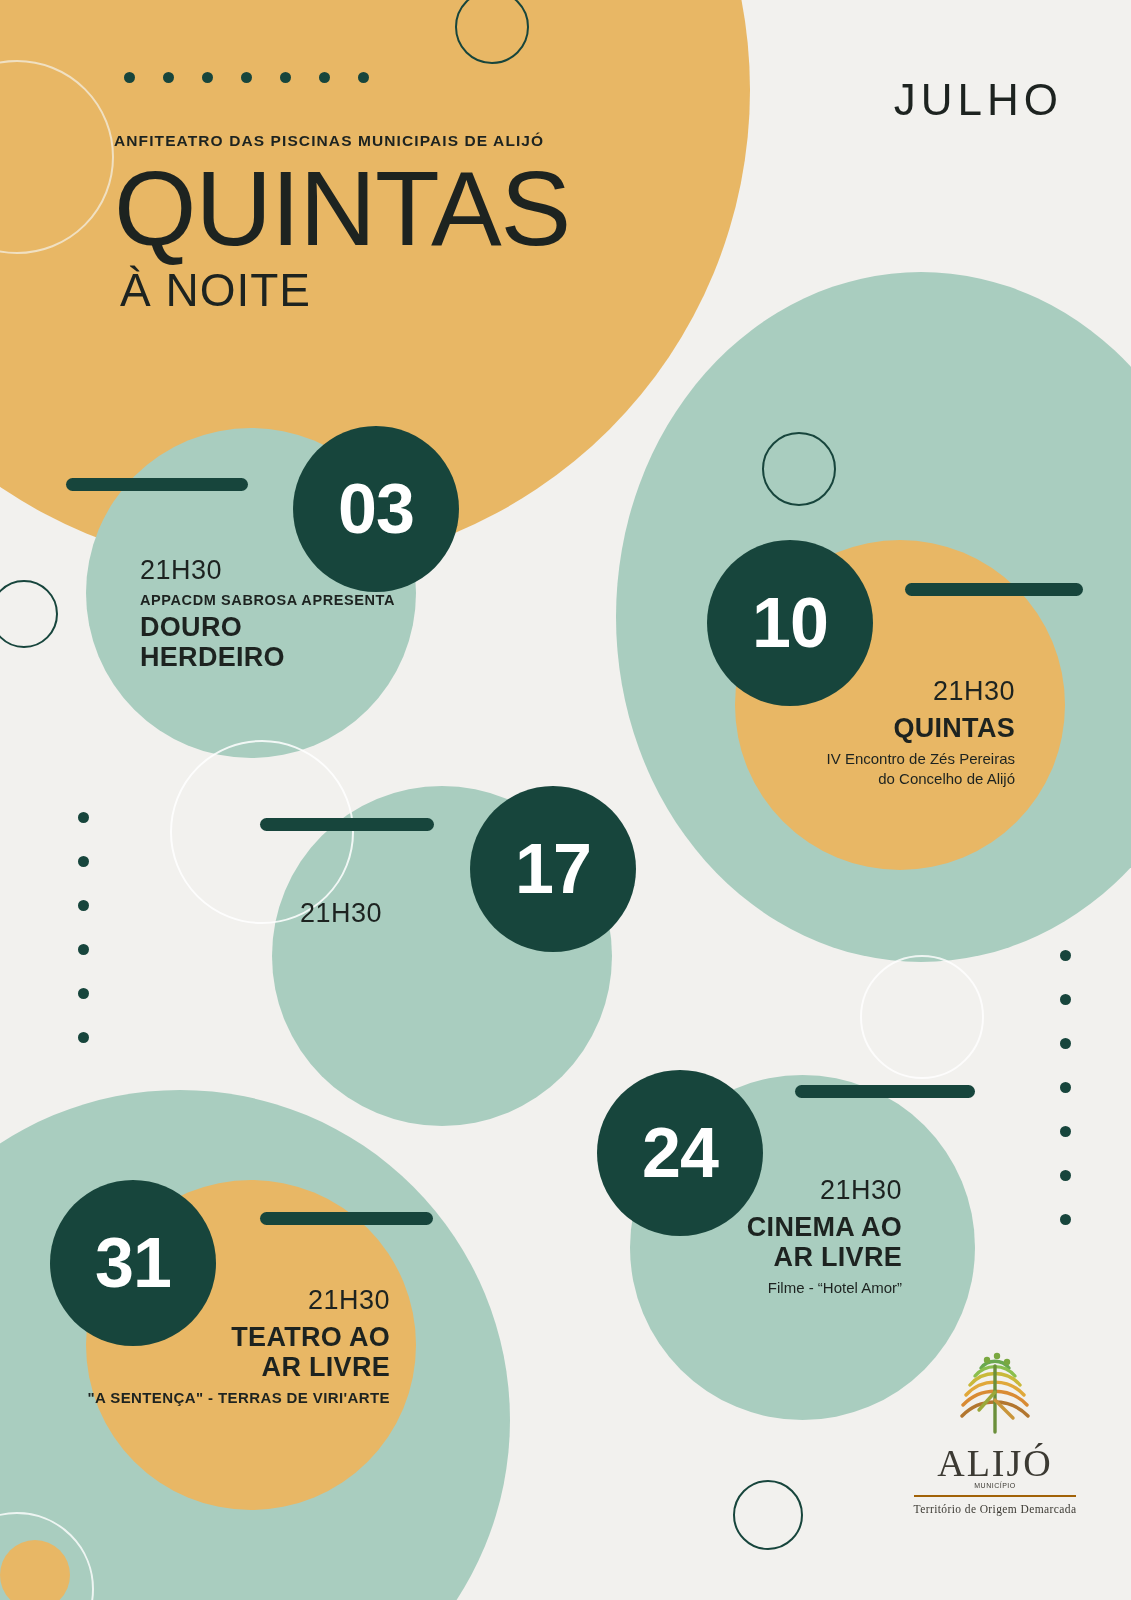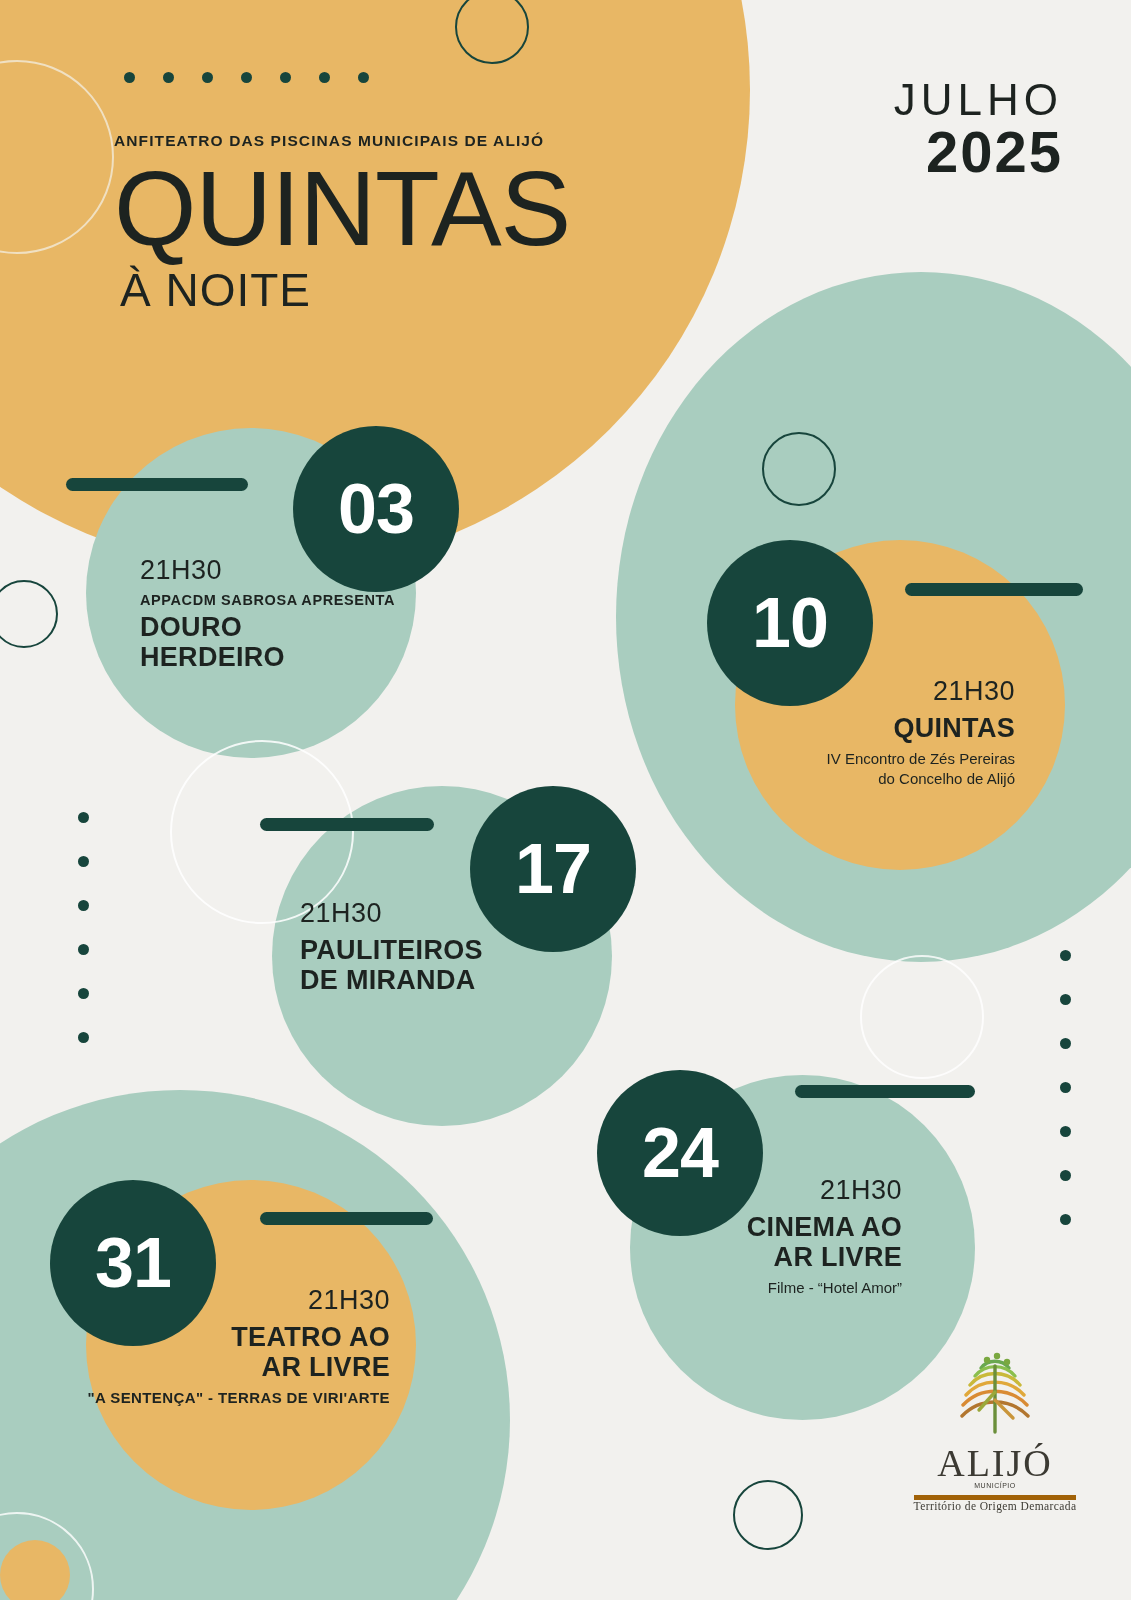--- a/index.html
+++ b/index.html
@@ -260,22 +260,22 @@
     font-size: 38px;
     letter-spacing: 2px;
     margin-top: 8px;
     line-height: 1;
   }
   .logo-tag {
     font-family: "Liberation Serif", serif;
     font-size: 11.5px;
     letter-spacing: .4px;
     margin-top: 6px;
-    border-top: 5px solid #a16207;
-    padding-top: 0;
+    border-top: 2px solid #a16207;
+    padding-top: 6px;
     display: inline-block;
   }
   .logo-municipio {
     font-size: 7px;
     letter-spacing: .5px;
     color: #3c3a33;
   }
 </style>
 </head>
 <body>
@@ -331,21 +331,20 @@
   </div>
 
   <div class="header">
     <div class="venue">ANFITEATRO DAS PISCINAS MUNICIPAIS DE ALIJÓ</div>
     <div class="title-main">QUINTAS</div>
     <div class="title-sub">À NOITE</div>
   </div>
 
   <div class="date-block">
     <div class="date-month">JULHO</div>
-    <div class="date-year">2025</div>
   </div>
 
   <div class="bar bar-03"></div>
   <div class="day-badge badge-03">03</div>
   <div class="ev-text text-03">
     <div class="ev-time">21H30</div>
     <div class="ev-pre">APPACDM SABROSA APRESENTA</div>
     <div class="ev-name" style="white-space:pre-line;">DOURO
 HERDEIRO</div>
   </div>
@@ -356,22 +355,20 @@
     <div class="ev-time">21H30</div>
     <div class="ev-name" style="white-space:pre-line;">QUINTAS</div>
     <div class="ev-sub" style="white-space:pre-line;">IV Encontro de Zés Pereiras
 do Concelho de Alijó</div>
   </div>
 
   <div class="bar bar-17"></div>
   <div class="day-badge badge-17">17</div>
   <div class="ev-text text-17">
     <div class="ev-time">21H30</div>
-    <div class="ev-name" style="white-space:pre-line;">PAULITEIROS
-DE MIRANDA</div>
   </div>
 
   <div class="bar bar-24"></div>
   <div class="day-badge badge-24">24</div>
   <div class="ev-text text-24 align-right">
     <div class="ev-time">21H30</div>
     <div class="ev-name" style="white-space:pre-line;text-align:right;">CINEMA AO
 AR LIVRE</div>
     <div class="ev-sub">Filme - “Hotel Amor”</div>
   </div>

